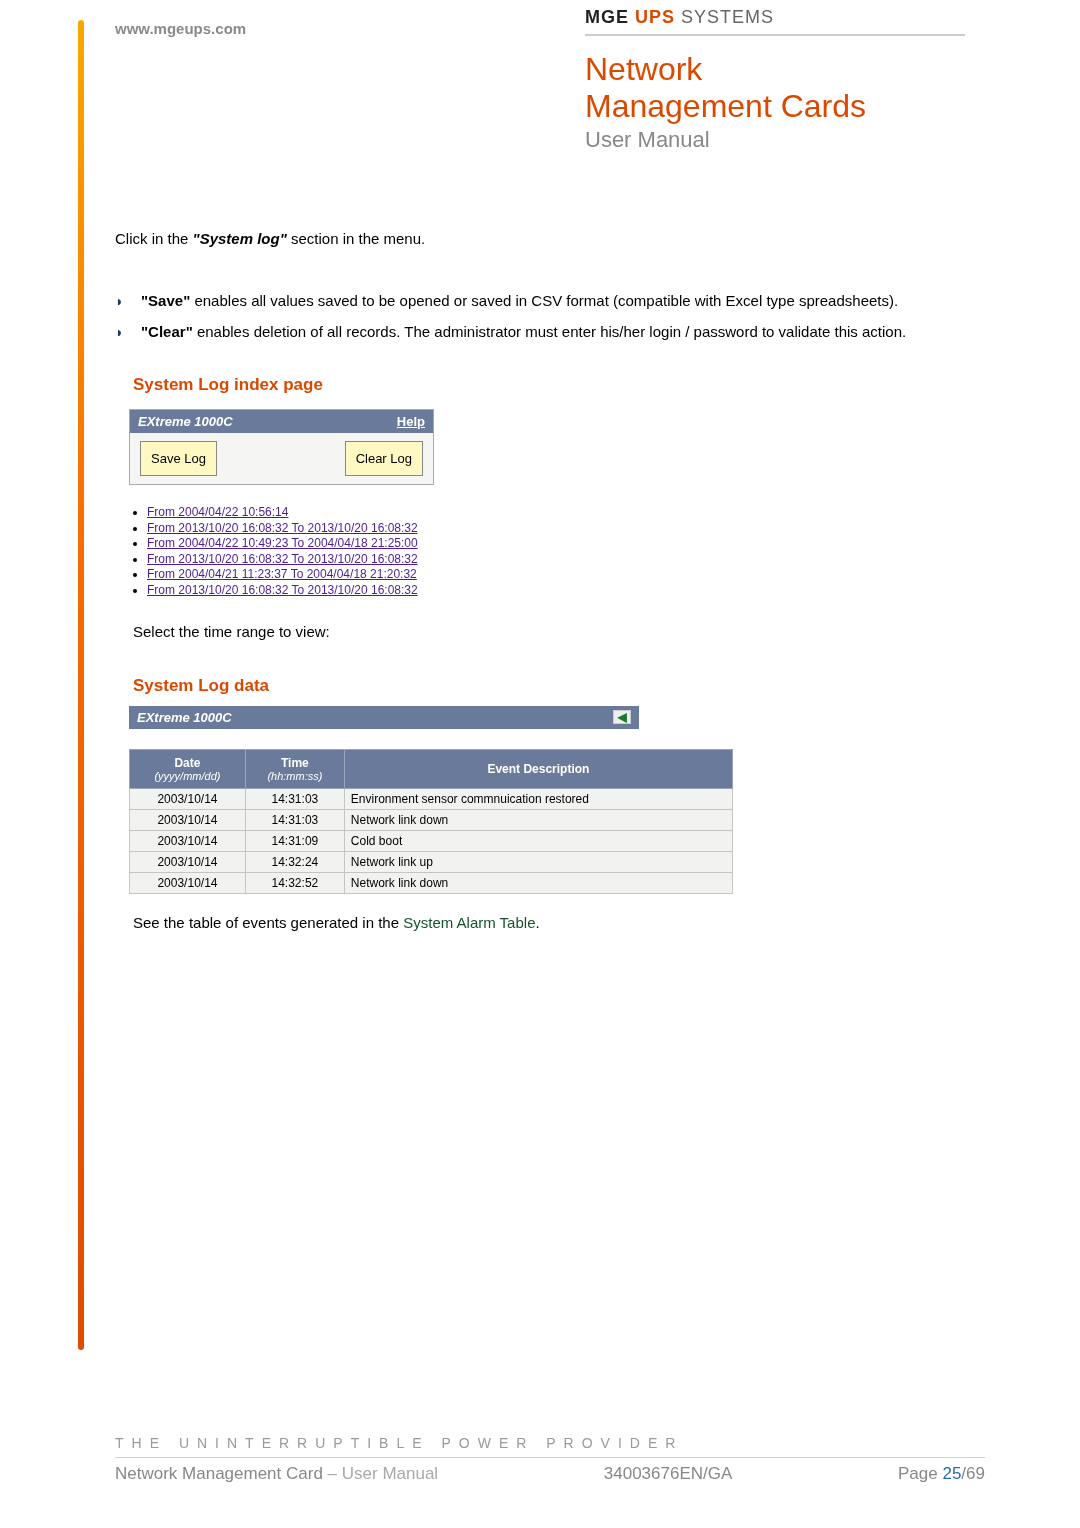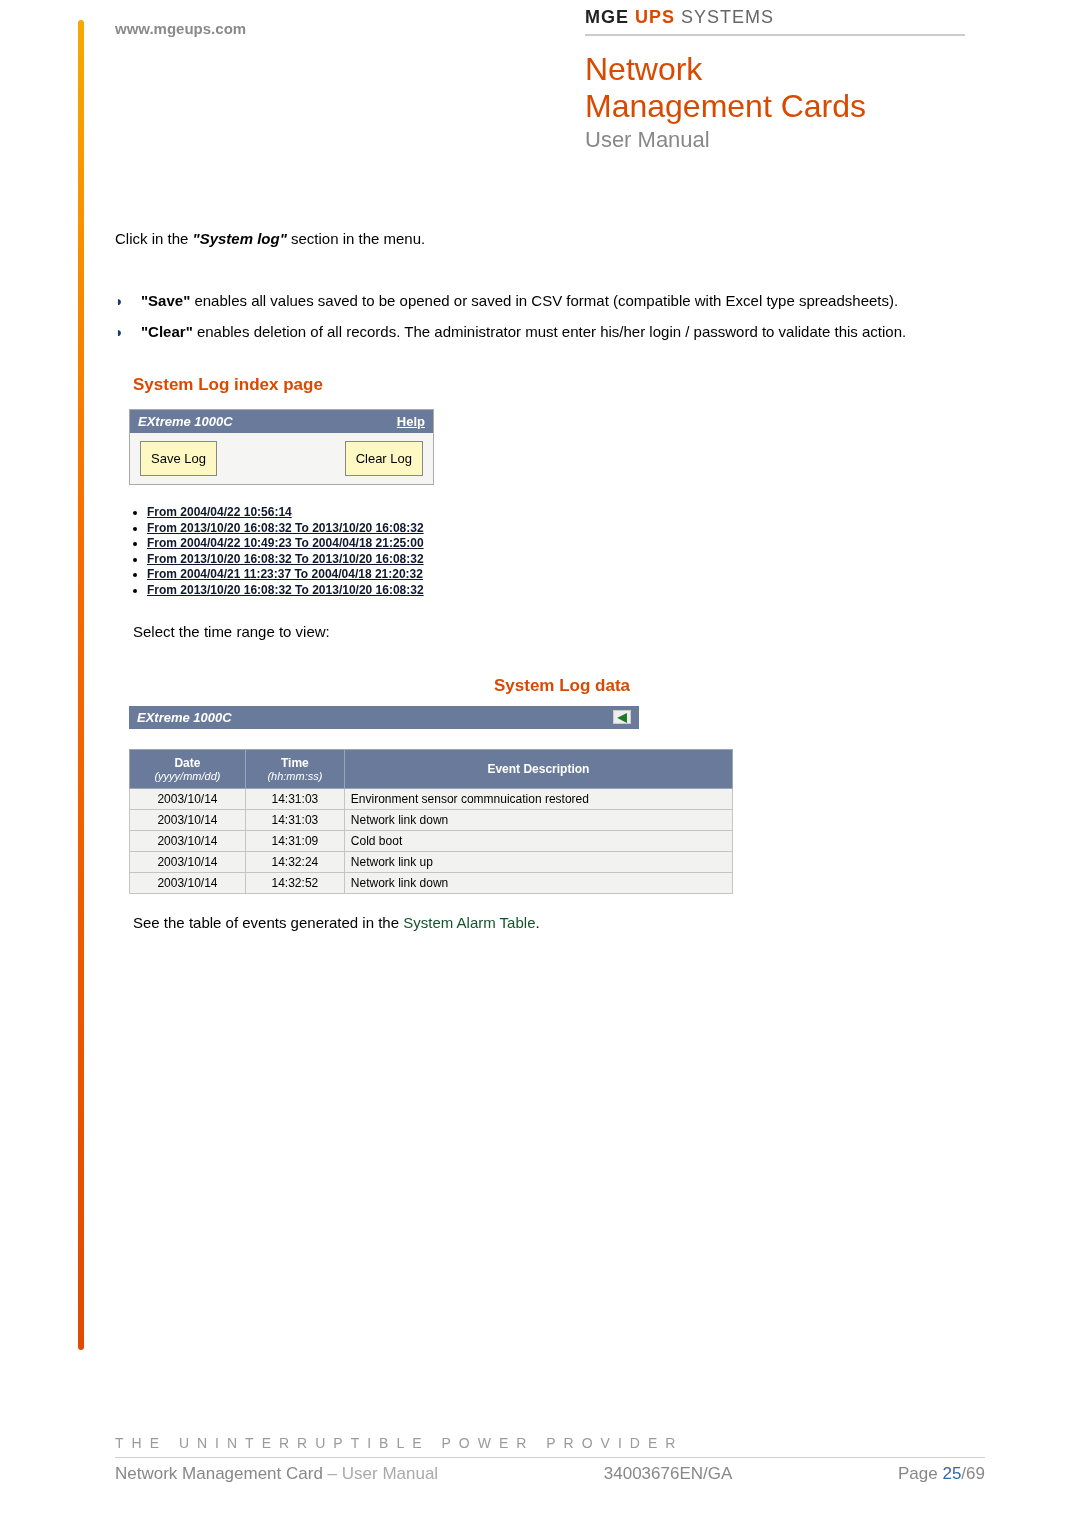--- a/index.html
+++ b/index.html
@@ -129,33 +129,32 @@
     font-family: Arial, sans-serif;
   }
   .time-ranges {
     margin-top: 20px;
     margin-left: 18px;
     font-size: 12px;
     list-style: disc;
     padding-left: 14px;
   }
   .time-ranges li { margin-bottom: 0; line-height:1.3; }
-  .time-ranges a { color: #0f172a; text-decoration: underline; font-weight: bold; }
+  .time-ranges a { color: #4c1d95; text-decoration: underline; }
   .select-text {
     margin-top: 24px;
     margin-left: 18px;
     font-size: 15px;
   }
   .data-heading {
     color: #d94a00;
     font-weight: bold;
     font-size: 17px;
     margin-top: 36px;
-    margin-left: 24px;
-    text-align: center;
+    margin-left: 18px;
   }
   .data-bar {
     margin-top: 10px;
     margin-left: 14px;
     width: 510px;
     background: #6a7a9a;
     color: #fff;
     font-style: italic;
     font-weight: bold;
     font-size: 13px;

